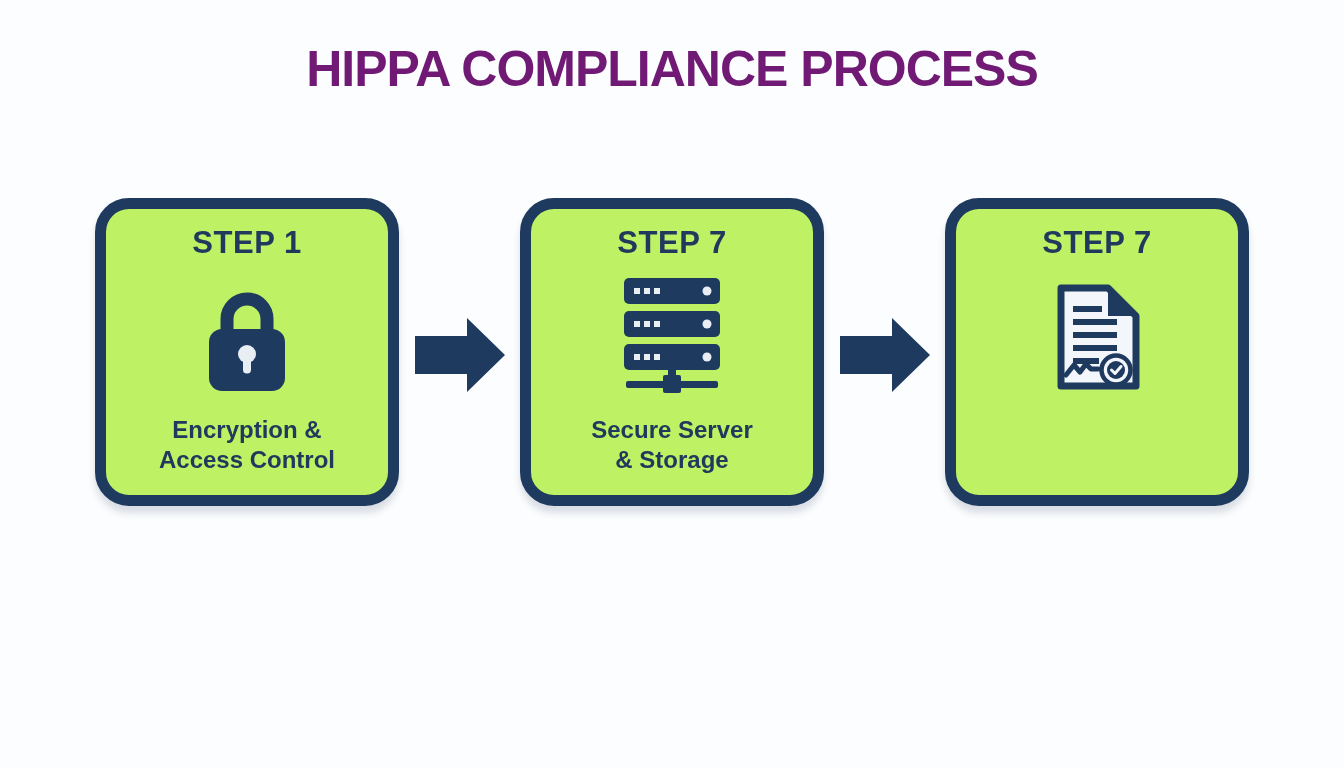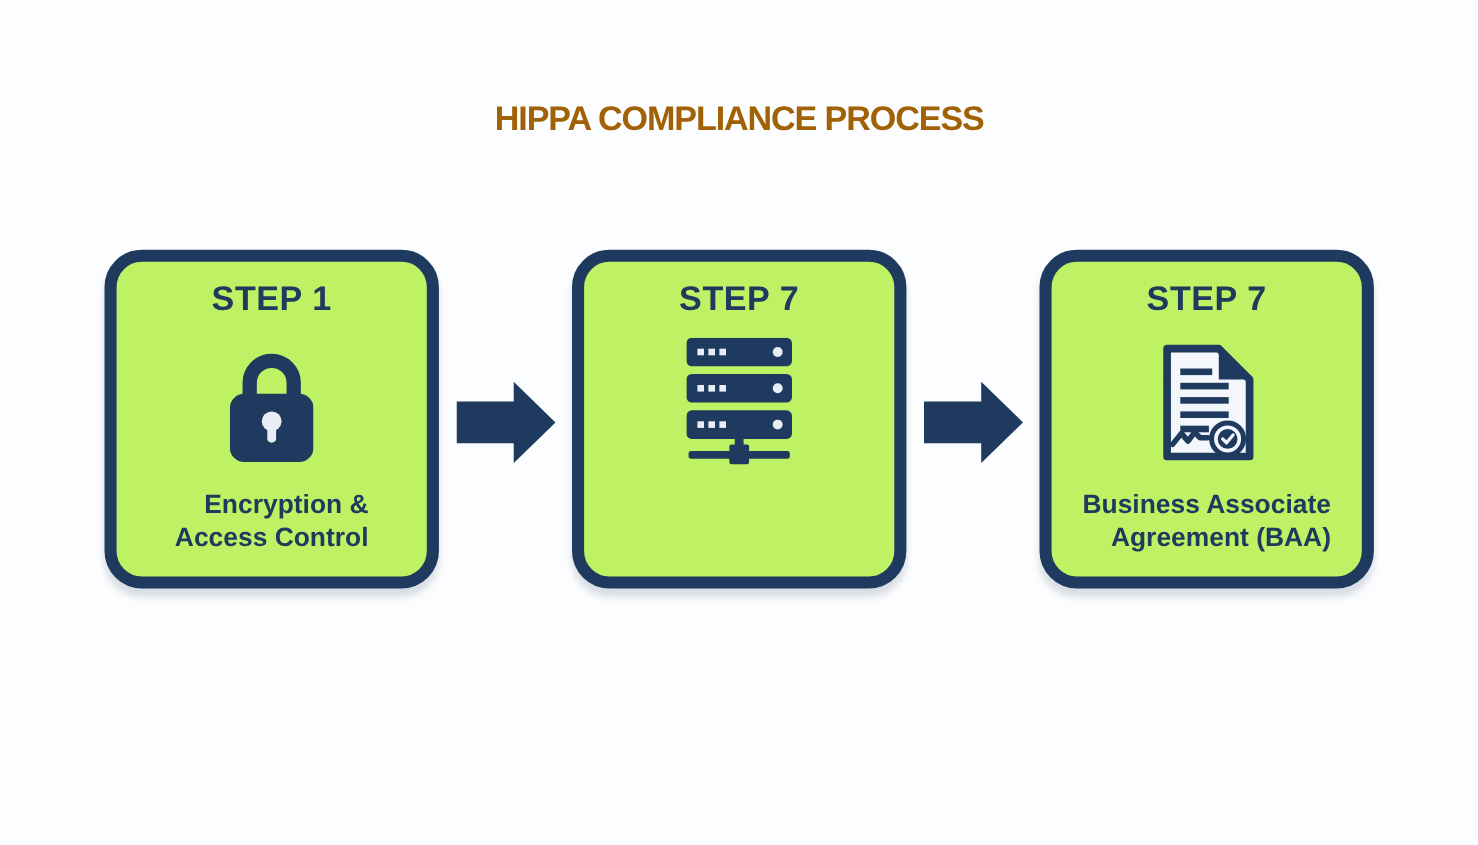--- a/index.html
+++ b/index.html
@@ -7,26 +7,26 @@
     padding: 0;
   }
   body {
     width: 1344px;
     height: 768px;
     background: #fcfdfe;
     font-family: "Liberation Sans", sans-serif;
     overflow: hidden;
   }
   .page-title {
-    padding-top: 92px;
+    padding-top: 44px;
     text-align: center;
-    font-size: 31px;
+    font-size: 50px;
     font-weight: bold;
     letter-spacing: -1px;
-    color: #a16207;
+    color: #701a75;
     line-height: 1;
   }
   .flow-row {
     margin-top: 104px;
     display: flex;
     justify-content: center;
     align-items: center;
   }
   .step-card {
     width: 282px;
@@ -52,21 +52,21 @@
     align-items: center;
     justify-content: center;
     flex: 0 0 auto;
     margin-top: 6px;
   }
   .step-caption {
     margin-top: 8px;
     font-size: 24px;
     font-weight: bold;
     color: #20395c;
-    text-align: right;
+    text-align: center;
     line-height: 1.23;
     white-space: pre-line;
   }
   .arrow-gap {
     width: 121px;
     display: flex;
     align-items: center;
     justify-content: center;
     align-self: center;
     margin-top: 6px;
@@ -118,20 +118,22 @@
           <rect x="10" y="76" width="6" height="6"></rect>
             <rect x="20" y="76" width="6" height="6"></rect>
             <rect x="30" y="76" width="6" height="6"></rect>
           <circle cx="83" cy="79" r="4.5"></circle>
         </g>
         <rect x="44" y="92" width="8" height="20" fill="#1e3a5f"></rect>
         <rect x="2" y="103" width="92" height="7" rx="2" fill="#1e3a5f"></rect>
         <rect x="39" y="97" width="18" height="18" rx="2" fill="#1e3a5f"></rect>
       </svg>
     </div>
+    <div class="step-caption">Secure Server
+&amp; Storage</div>
   </div>
 
   <div class="arrow-gap">
     <svg width="90" height="74" viewBox="0 0 90 74">
       <polygon points="0,18 52,18 52,0 90,37 52,74 52,56 0,56" fill="#1e3a5f"></polygon>
     </svg>
   </div>
 
   <div class="step-card">
     <div class="step-label">STEP 7</div>
@@ -145,17 +147,15 @@
           <rect x="20" y="49" width="44" height="6"></rect>
           <rect x="20" y="62" width="44" height="6"></rect>
           <rect x="20" y="75" width="26" height="6"></rect>
         </g>
         <path d="M13 92 L21 82 L27 89 L33 81 L38 86 H45" fill="none" stroke="#1e3a5f" stroke-width="5" stroke-linecap="round" stroke-linejoin="round"></path>
         <circle cx="63" cy="87" r="14.5" fill="#f3f6fa" stroke="#1e3a5f" stroke-width="4.5"></circle>
         <circle cx="63" cy="87" r="9" fill="#1e3a5f"></circle>
         <path d="M58.5 87 L62 90.5 L68 83.5" fill="none" stroke="#f3f6fa" stroke-width="3" stroke-linecap="round" stroke-linejoin="round"></path>
       </svg>
     </div>
-    <div class="step-caption">Business Associate
-Agreement (BAA)</div>
   </div>
 
 </div>
 
 </body></html>

